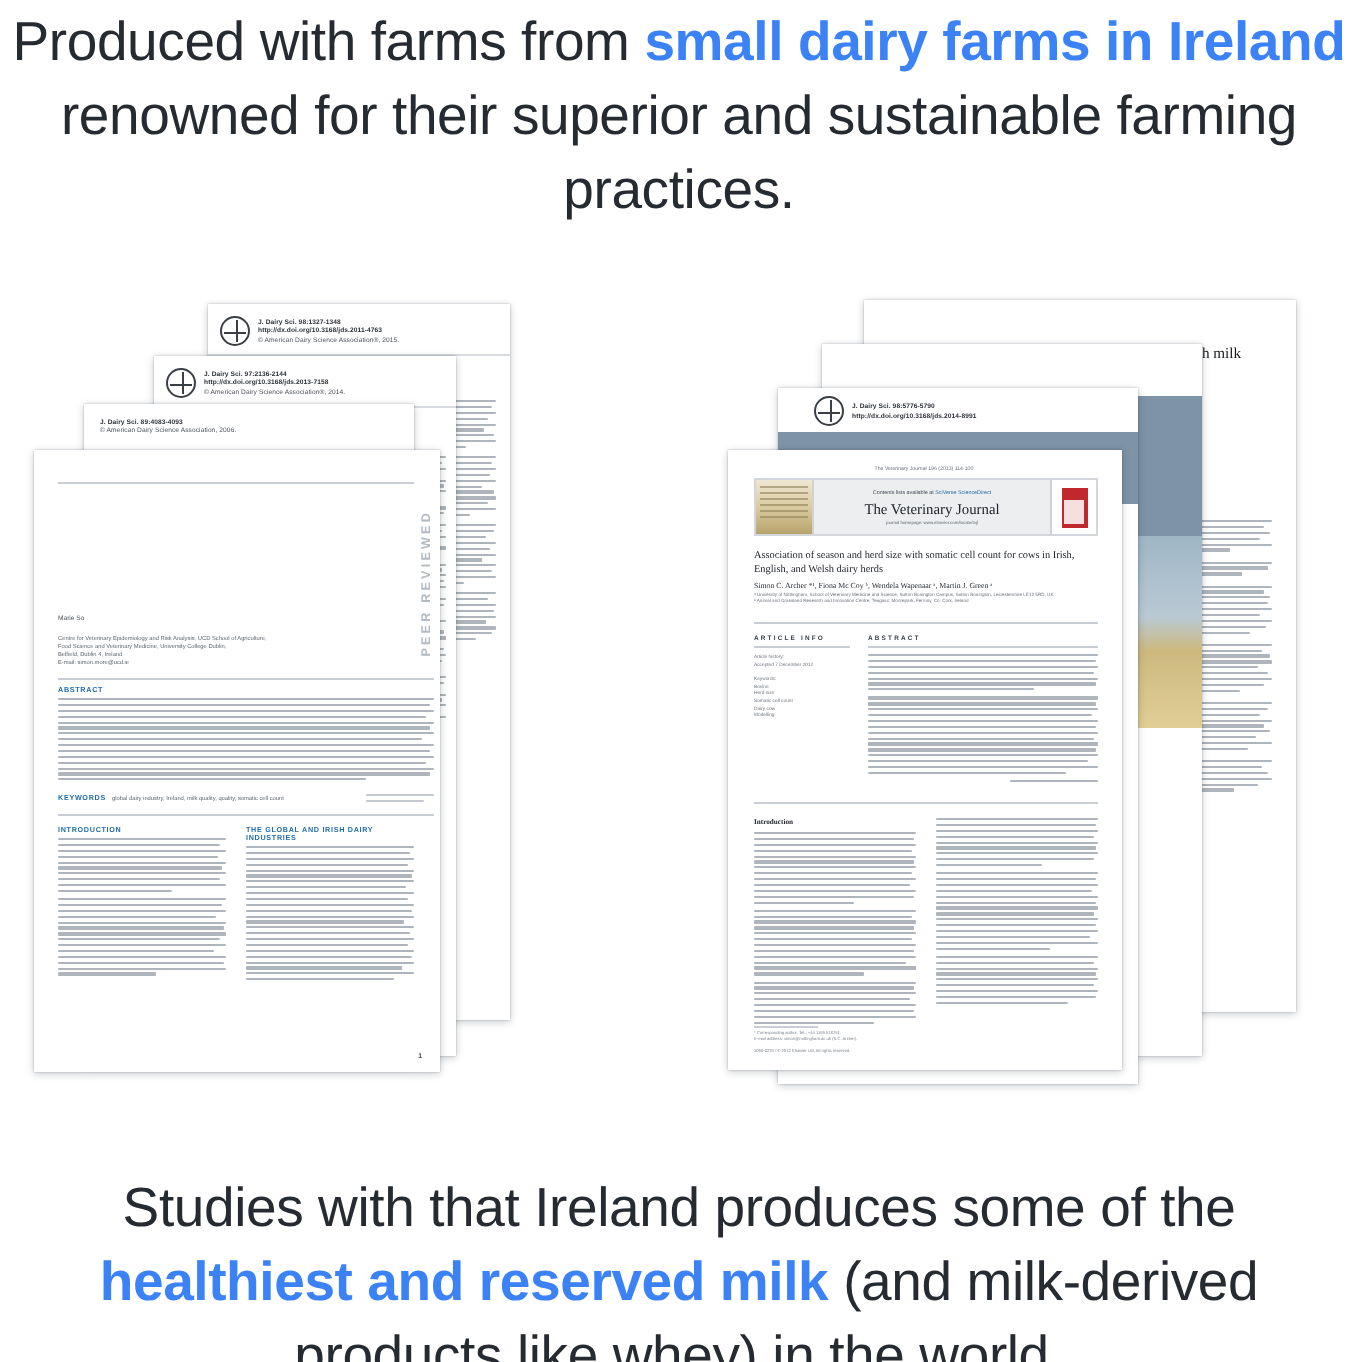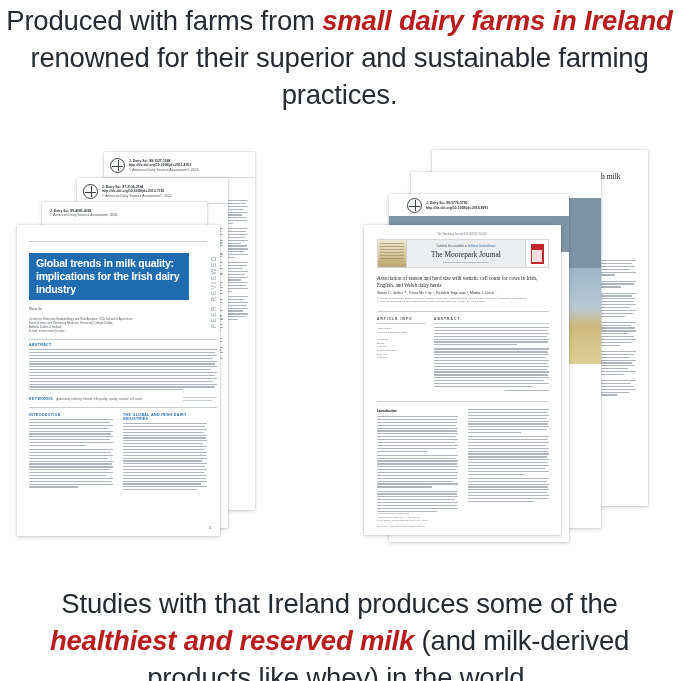--- a/index.html
+++ b/index.html
@@ -10,21 +10,21 @@
   }
   .page{position:relative;width:679px;height:681px;background:#fff;}
 
   
   .headline{
     position:absolute;left:0;width:679px;
     text-align:center;color:#262b31;
     font-size:27.5px;line-height:37px;font-weight:400;
     letter-spacing:-0.2px;
   }
-  .headline b{font-weight:700;color:#b91c1c;font-style:italic;}
+  .headline b{font-weight:700;color:#3b82f6;}
   #headline-top{top:2px;}
   #headline-bottom{top:585px;}
 
   
   .stack{position:absolute;}
   .doc{
     position:absolute;background:#ffffff;
     box-shadow:0 1px 4px rgba(20,30,45,.22), 0 0 1px rgba(20,30,45,.28);
     overflow:hidden;
   }
@@ -321,23 +321,20 @@
           <div class="ln" style="width:97%"></div>
       </div>
     </div>
 
     <div class="doc" id="doc-l1">
 
       <div class="rule" style="position:absolute;left:12px;top:16px;width:178px;"></div>
 
       <div class="peer">PEER REVIEWED</div>
 
-      <div class="blue-band">
-        <div class="t">Global trends in milk quality: implications for the Irish dairy industry</div>
-      </div>
 
       <div style="position:absolute;left:12px;top:82px;width:180px;font-size:3.3px;color:#4a5058;">Marie So</div>
 
       <div style="position:absolute;left:12px;top:92px;width:180px;font-size:2.9px;line-height:4.1px;color:#5d646c;">
         <div>Centre for Veterinary Epidemiology and Risk Analysis, UCD School of Agriculture,</div>
         <div>Food Science and Veterinary Medicine, University College Dublin,</div>
         <div>Belfield, Dublin 4, Ireland</div>
         <div>E-mail: simon.more@ucd.ie</div>
       </div>
 
@@ -556,21 +553,21 @@
     <div class="doc" id="doc-r1">
 
       <div class="vj-topline">The Veterinary Journal 196 (2013) 114-100</div>
 
       <div class="vj-head">
         <div class="vj-logo"></div>
         <div class="vj-mid">
           <div class="vj-avail">
             <span>Contents lists available at </span><i>SciVerse ScienceDirect</i>
           </div>
-          <div class="vj-title">The Moorepark Journal</div>
+          <div class="vj-title">The Veterinary Journal</div>
           <div class="vj-url">journal homepage: www.elsevier.com/locate/tvjl</div>
         </div>
         <div class="vj-cover">
           <div class="vj-cover-in"></div>
         </div>
       </div>
 
       <div class="vj-art-title">Association of season and herd size with somatic cell count for cows in Irish, English, and Welsh dairy herds</div>
       <div class="vj-authors">Simon C. Archer *¹, Fiona Mc Coy ᵇ, Wendela Wapenaar ᵃ, Martin J. Green ᵃ</div>
       <div class="vj-aff">

